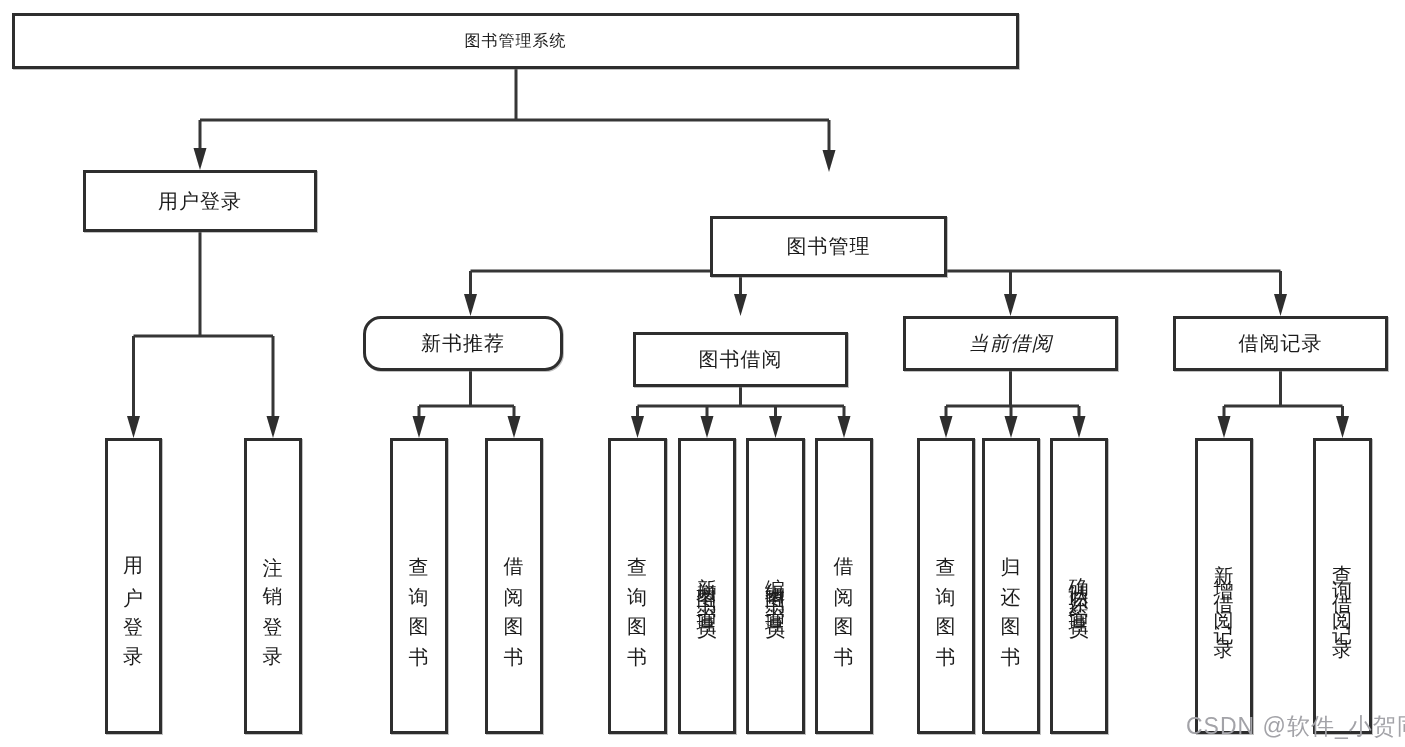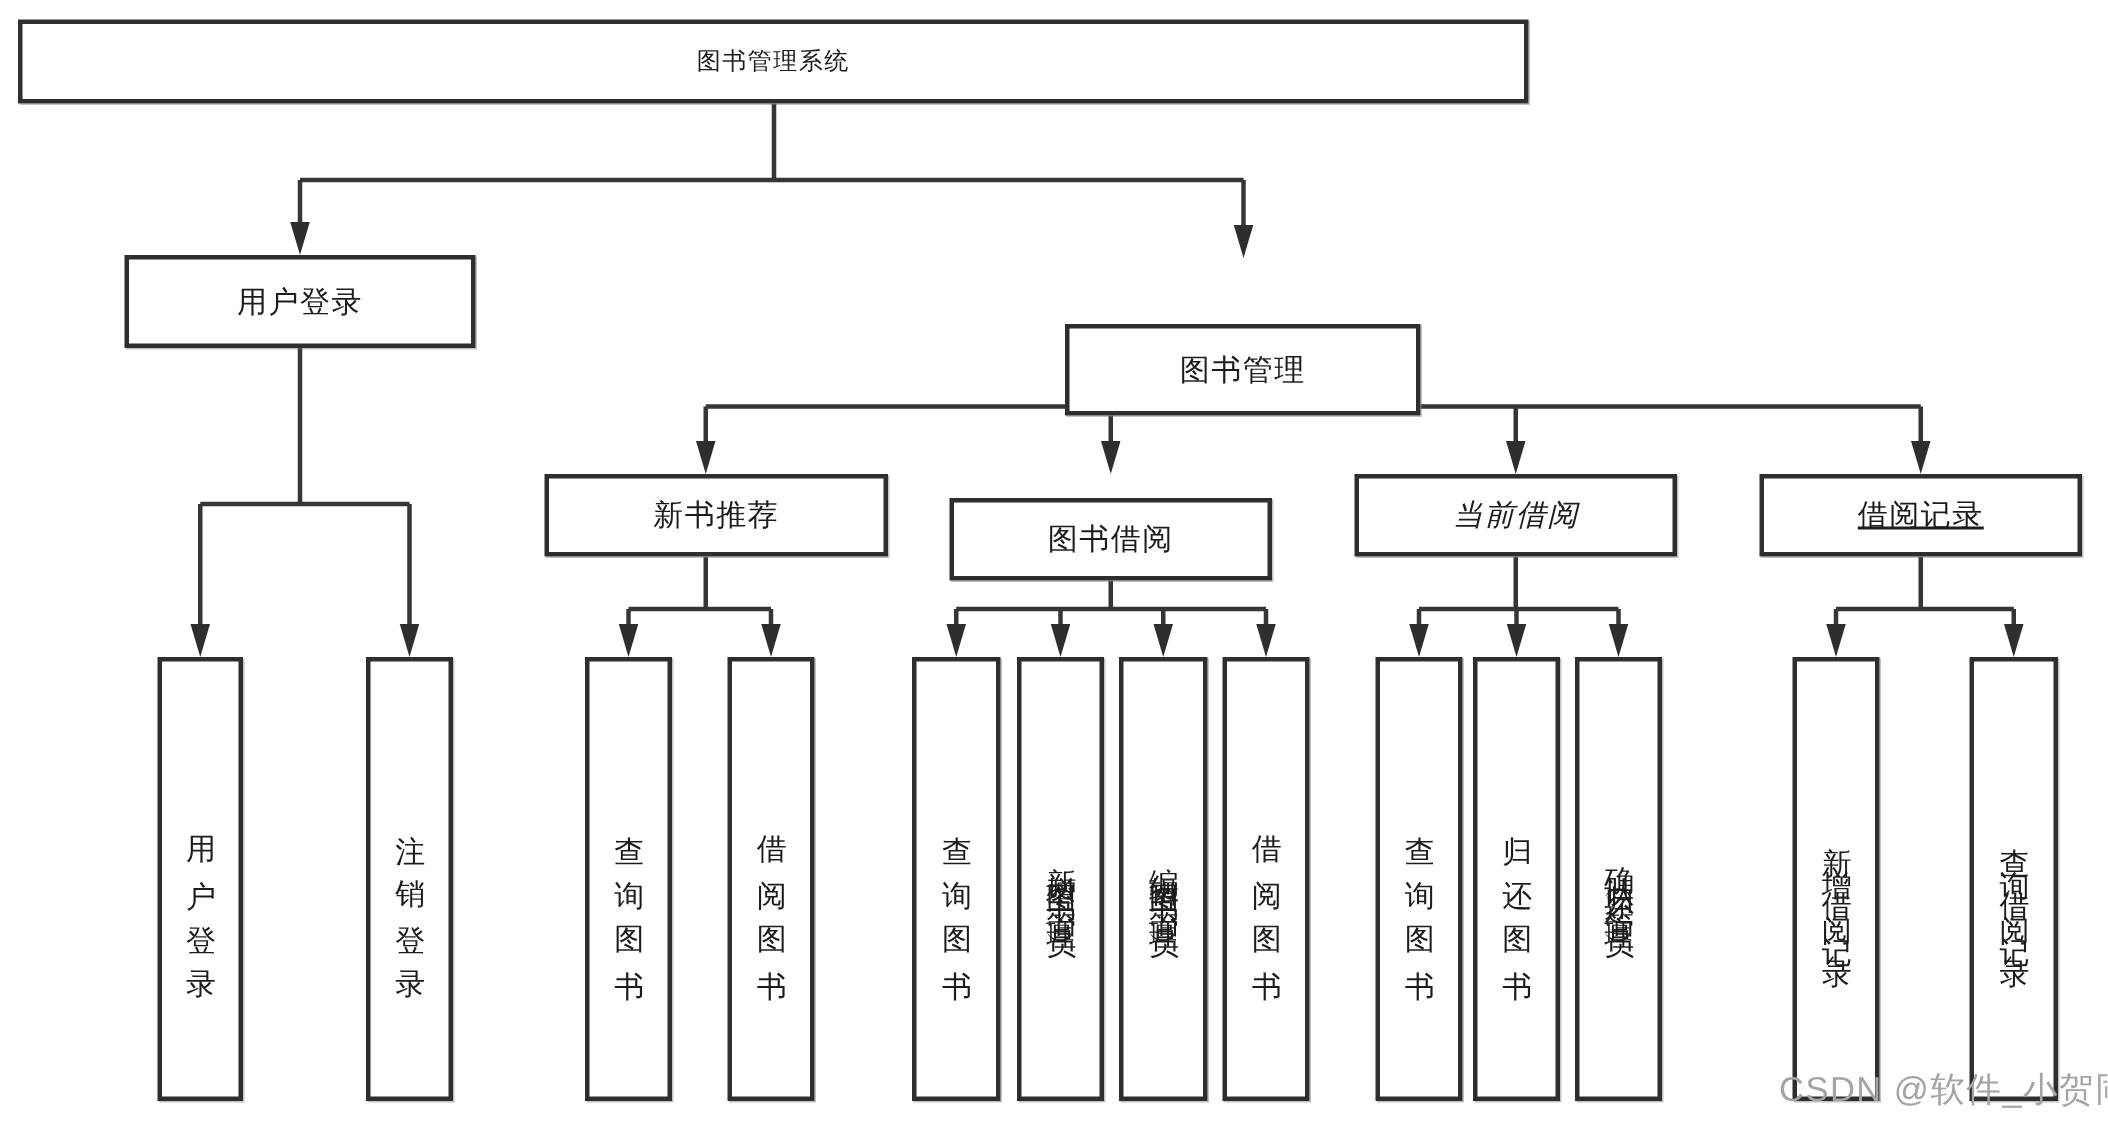--- a/index.html
+++ b/index.html
@@ -35,24 +35,24 @@
     letter-spacing: 1px;
     box-shadow: 1px 1px 0 rgba(120,120,120,0.45);
   }
   .root-box {
     left: 12px; top: 13px; width: 1007px; height: 56px;
     border-width: 3px;
     font-size: 16px;
   }
   .b-user   { left: 83px;  top: 170px; width: 234px; height: 62px; }
   .b-mgmt   { left: 710px; top: 172px; width: 237px; height: 61px; margin-top: 44px; }
-  .g-new    { left: 363px; top: 316px; width: 229px; height: 55px; }
+  .g-new    { left: 363px; top: 316px; width: 200px; height: 55px; border-radius: 18px; }
   .g-borrow { left: 633px; top: 316px; width: 215px; height: 55px; margin-top: 16px; }
   .g-cur    { left: 903px; top: 316px; width: 215px; height: 55px; font-style: italic; }
-  .g-rec    { left: 1173px; top: 316px; width: 215px; height: 55px; text-decoration: underline; }
+  .g-rec    { left: 1173px; top: 316px; width: 215px; height: 55px; }
   .leaf {
     top: 438px;
     height: 296px;
     width: 58px;
   }
   .vt {
     writing-mode: vertical-rl;
     text-orientation: mixed;
     font-size: 20px;
     line-height: 1;

